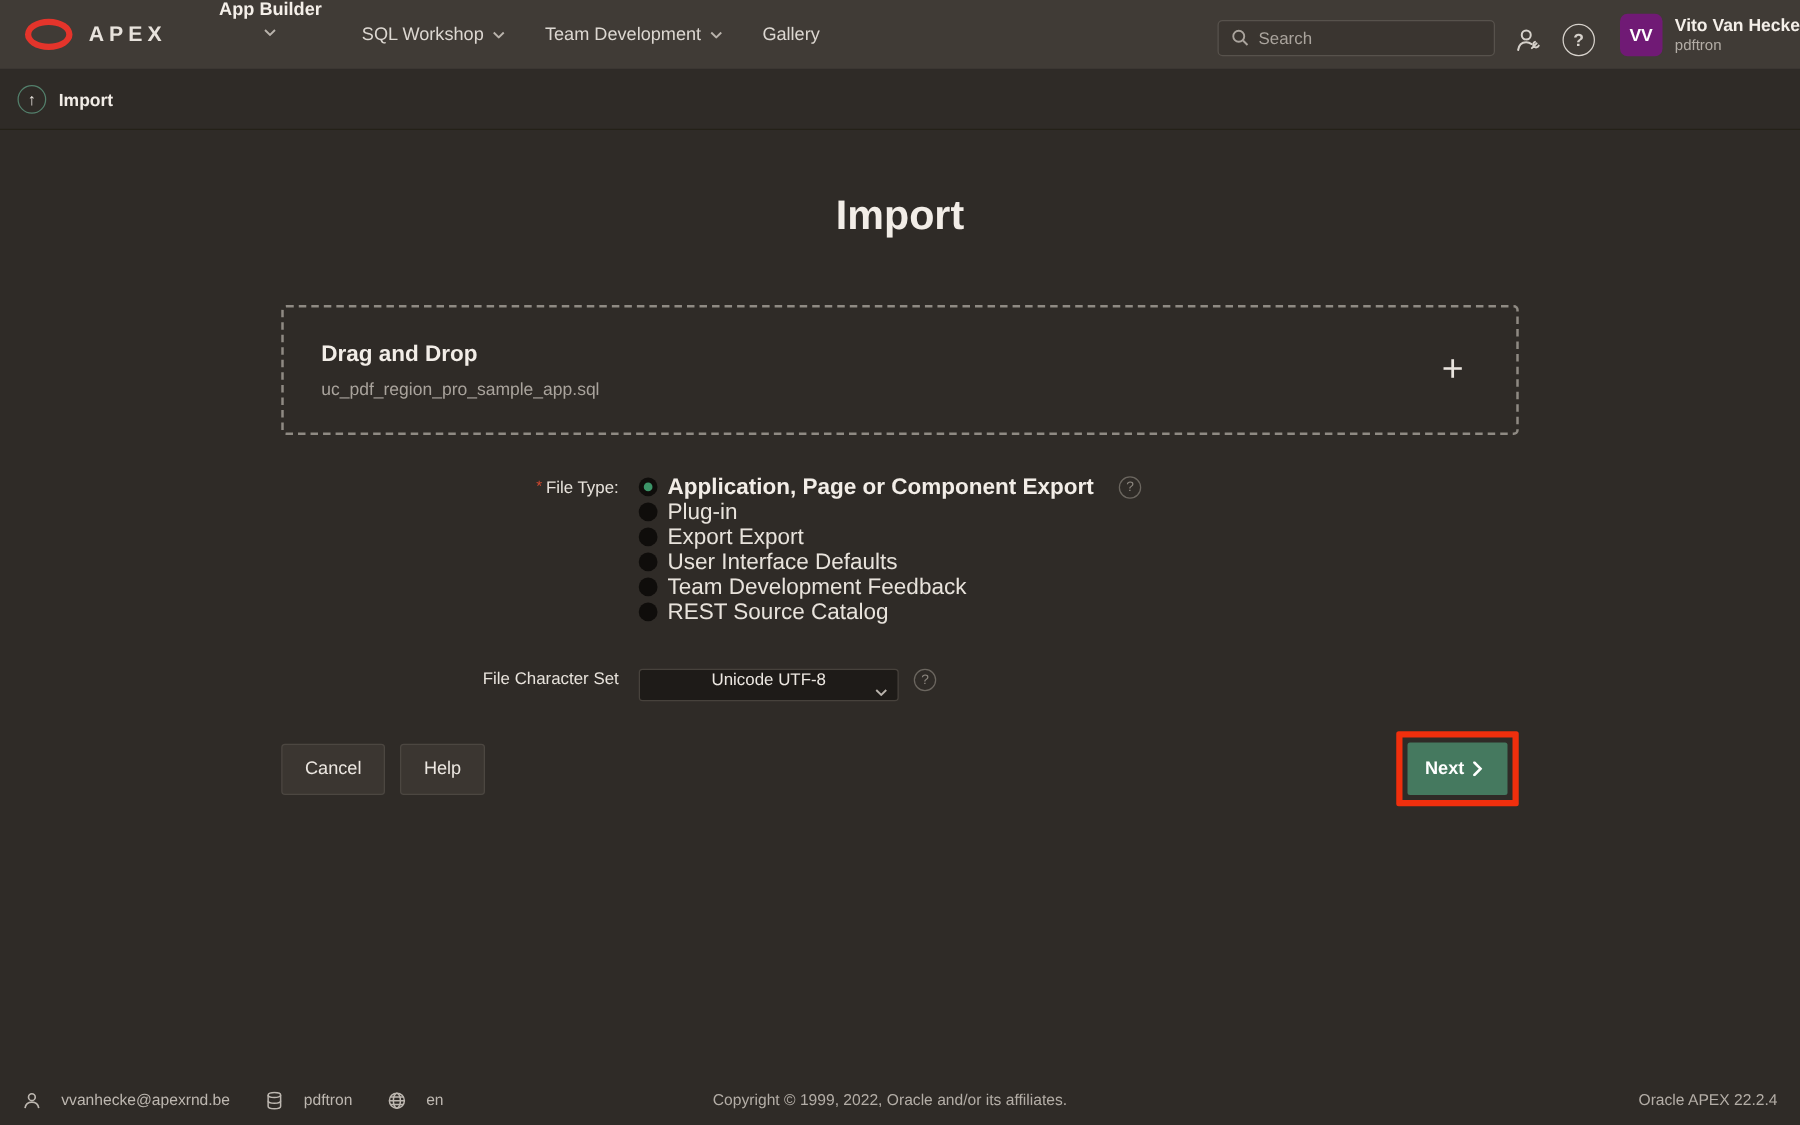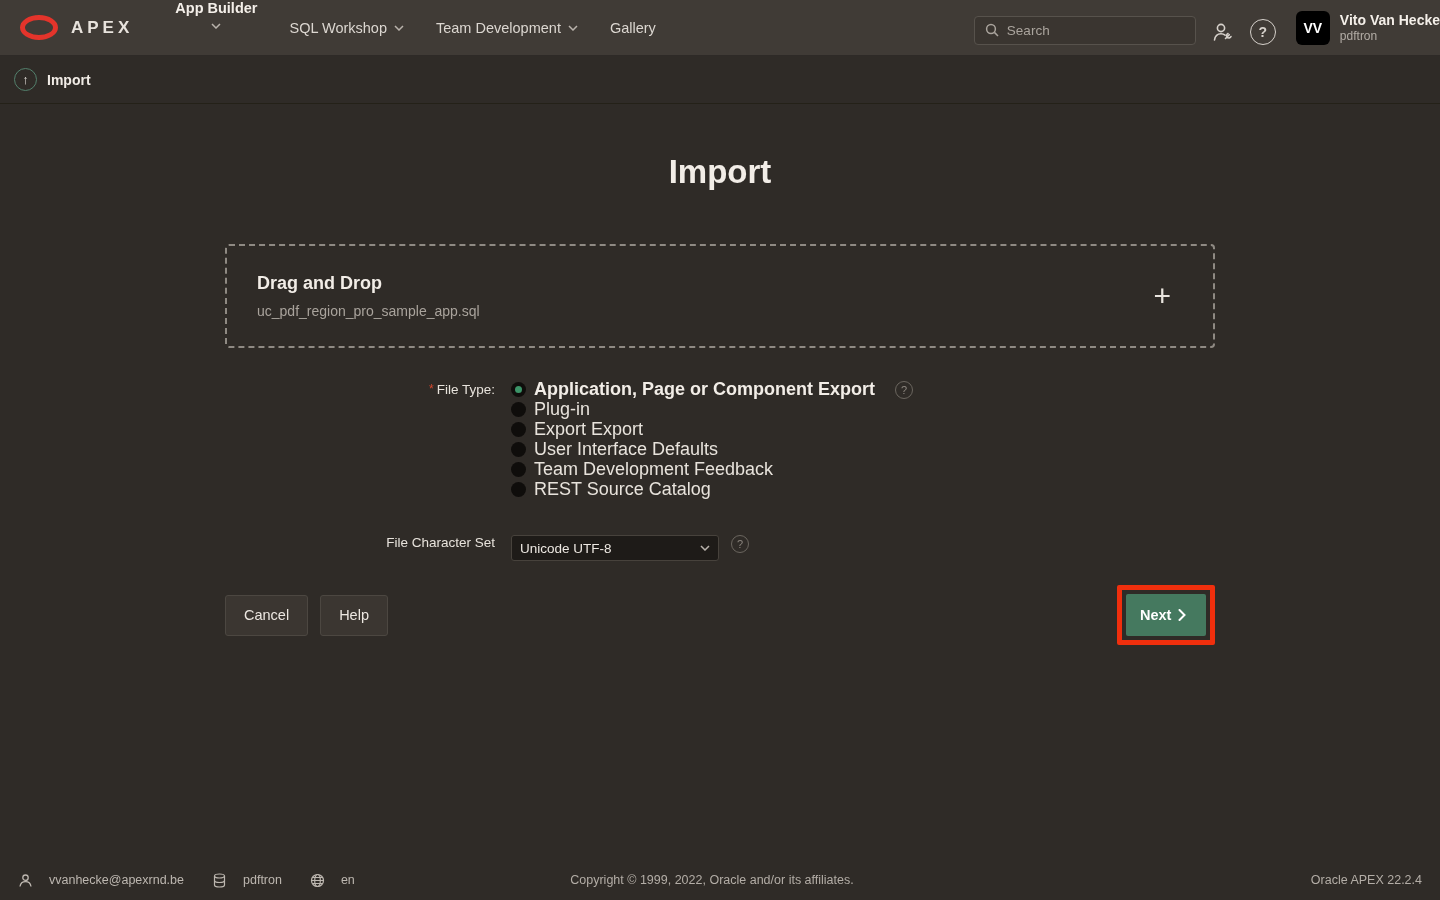--- a/index.html
+++ b/index.html
@@ -40,21 +40,21 @@
   }
   .searchbox input::placeholder { color:#aaa49d; }
   .hicon { display:flex; align-items:center; justify-content:center; cursor:pointer; }
   .help-circle {
     width:26px; height:26px; border:1.6px solid #d6d1cb; border-radius:50%;
     display:flex; align-items:center; justify-content:center;
     font-size:14px; color:#d6d1cb; font-weight:700;
   }
   .userblock { display:flex; align-items:center; gap:10px; cursor:pointer; margin-left:6px; }
   .avatar {
-    width:34px; height:34px; border-radius:6px; background:#000000; color:#fff;
+    width:34px; height:34px; border-radius:6px; background:#701a75; color:#fff;
     font-size:14px; font-weight:700; display:flex; align-items:center; justify-content:center;
   }
   .user-name { font-size:14px; font-weight:700; color:#f4efe9; line-height:17px; }
   .user-ws { font-size:12px; color:#b3ada6; line-height:14px; }
   
   .crumbbar {
     height:48px; display:flex; align-items:center; gap:10px; padding:0 14px;
     border-bottom:1px solid #242118;
   }
   .crumb-up {
@@ -100,21 +100,21 @@
   .radio-label { font-size:18px; color:#e8e3dc; }
   .radio-row.selected .radio-label { font-weight:700; color:#f2ede7; }
   .q-dim {
     width:18px; height:18px; border:1px solid #6b665f; border-radius:50%;
     color:#8b857e; font-size:11px; display:flex; align-items:center; justify-content:center;
     margin-left:12px; flex:0 0 auto; cursor:pointer;
   }
   .charset-row { margin-top:38px; align-items:flex-start; }
   .selectbox {
     width:208px; height:26px; background:#1e1b18; border:1px solid #47423c;
-    border-radius:3px; display:flex; align-items:center; padding:0 8px; cursor:pointer;
+    border-radius:3px; display:flex; align-items:center; padding:0 8px; cursor:pointer;flex-direction:column;
   }
   .selectbox .sel-val { font-size:13.5px; color:#ece7e1; }
   .selectbox .chev { margin-left:auto; }
   
   .actions { display:flex; align-items:center; margin-top:24px; }
   .btn {
     height:41px; padding:0 18px; background:#3b3631; border:1px solid #4c4741;
     border-radius:3px; color:#ece7e1; font-size:14.5px; font-family:inherit; cursor:pointer;
   }
   .btn + .btn { margin-left:12px; }

